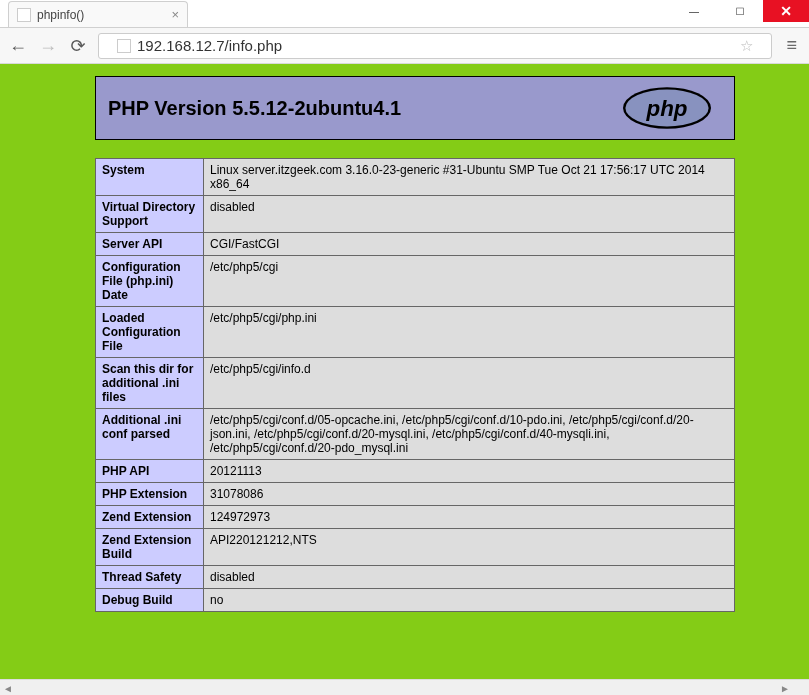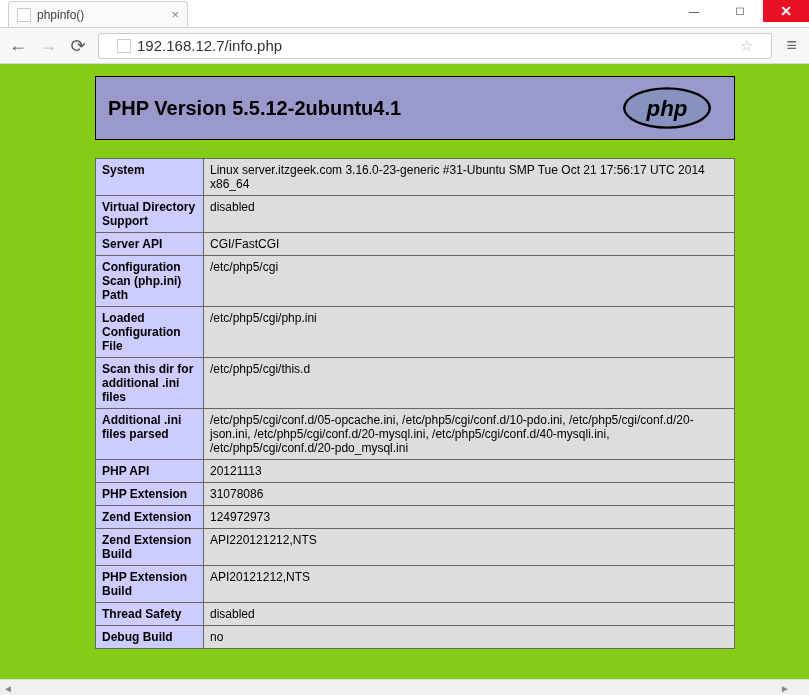--- a/index.html
+++ b/index.html
@@ -241,54 +241,50 @@
           </tr>
           <tr>
             <td class="key">Virtual Directory Support</td>
             <td class="val">disabled</td>
           </tr>
           <tr>
             <td class="key">Server API</td>
             <td class="val">CGI/FastCGI</td>
           </tr>
           <tr>
-            <td class="key">Configuration Scan (php.ini) Path</td>
+            <td class="key">Configuration File (php.ini) Date</td>
             <td class="val">/etc/php5/cgi</td>
           </tr>
           <tr>
             <td class="key">Loaded Configuration File</td>
             <td class="val">/etc/php5/cgi/php.ini</td>
           </tr>
           <tr>
             <td class="key">Scan this dir for additional .ini files</td>
-            <td class="val">/etc/php5/cgi/this.d</td>
-          </tr>
-          <tr>
-            <td class="key">Additional .ini files parsed</td>
+            <td class="val">/etc/php5/cgi/info.d</td>
+          </tr>
+          <tr>
+            <td class="key">Additional .ini conf parsed</td>
             <td class="val">/etc/php5/cgi/conf.d/05-opcache.ini, /etc/php5/cgi/conf.d/10-pdo.ini, /etc/php5/cgi/conf.d/20-json.ini, /etc/php5/cgi/conf.d/20-mysql.ini, /etc/php5/cgi/conf.d/40-mysqli.ini, /etc/php5/cgi/conf.d/20-pdo_mysql.ini</td>
           </tr>
           <tr>
             <td class="key">PHP API</td>
             <td class="val">20121113</td>
           </tr>
           <tr>
             <td class="key">PHP Extension</td>
             <td class="val">31078086</td>
           </tr>
           <tr>
             <td class="key">Zend Extension</td>
             <td class="val">124972973</td>
           </tr>
           <tr>
             <td class="key">Zend Extension Build</td>
             <td class="val">API220121212,NTS</td>
-          </tr>
-          <tr>
-            <td class="key">PHP Extension Build</td>
-            <td class="val">API20121212,NTS</td>
           </tr>
           <tr>
             <td class="key">Thread Safety</td>
             <td class="val">disabled</td>
           </tr>
           <tr>
             <td class="key">Debug Build</td>
             <td class="val">no</td>
           </tr>
         </tbody>

